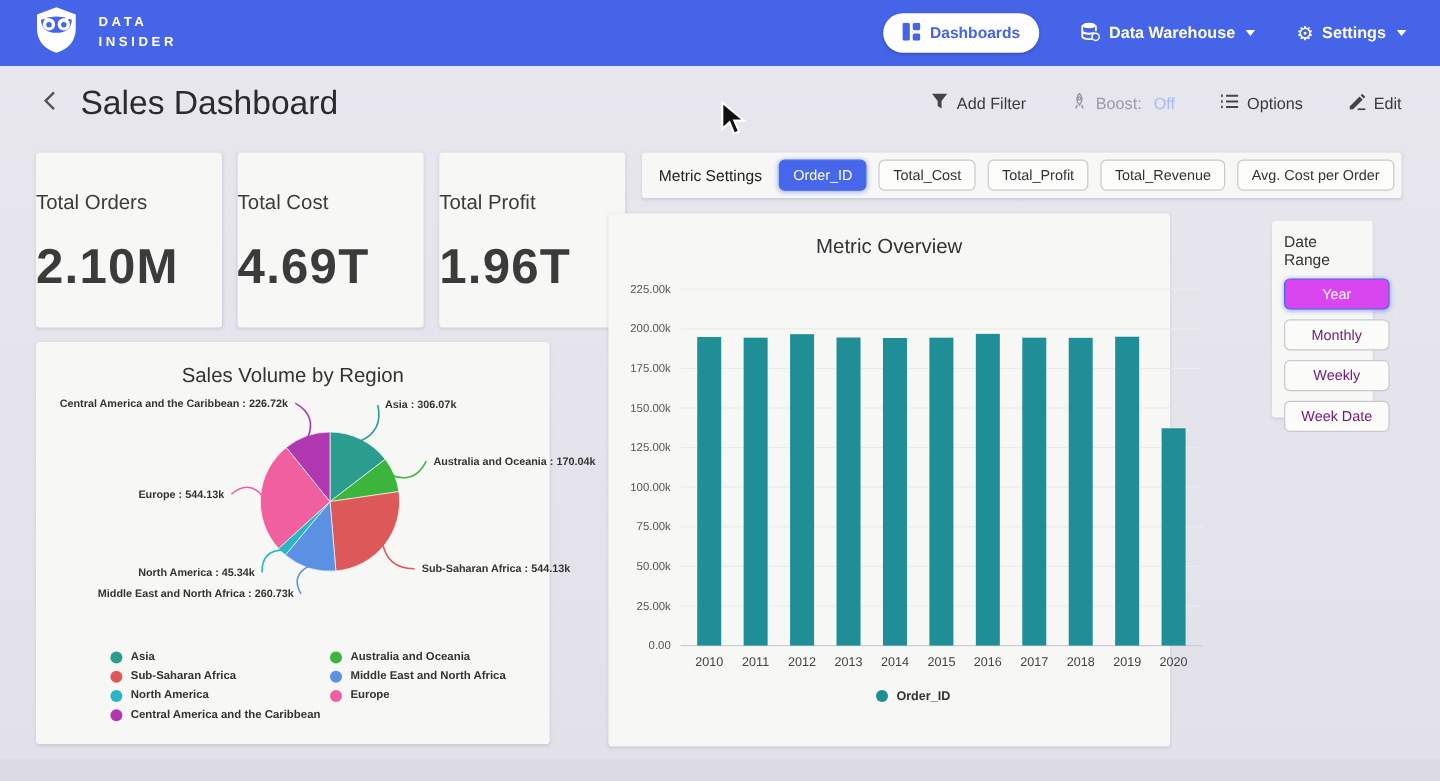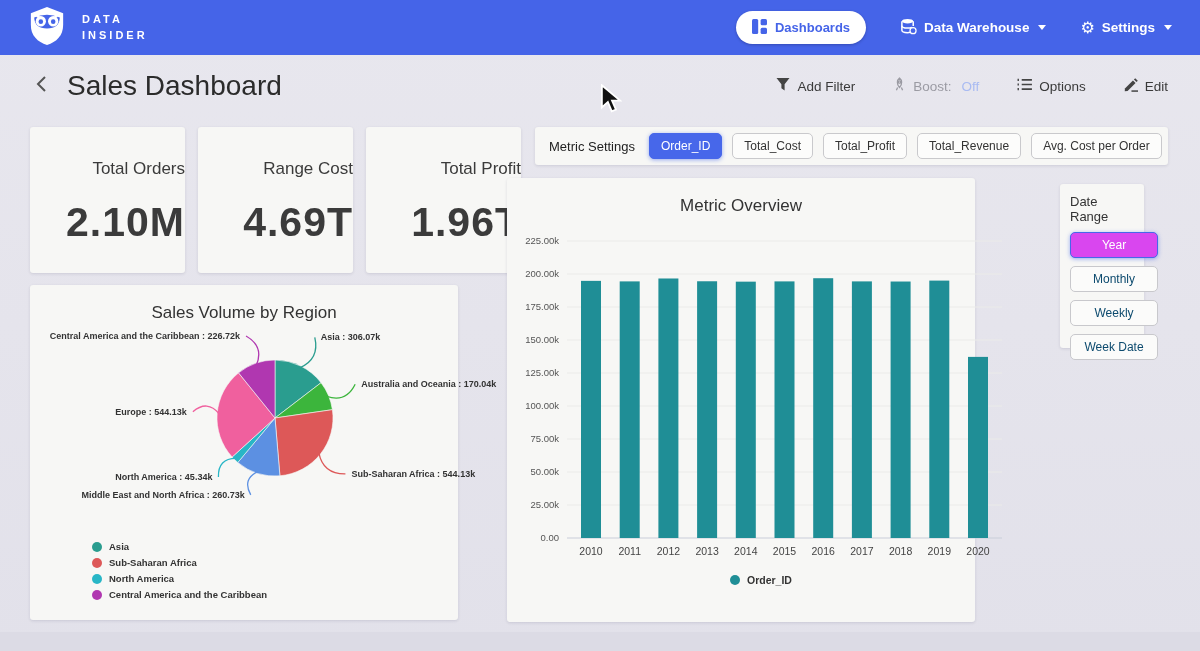--- a/index.html
+++ b/index.html
@@ -42,21 +42,21 @@
   .header-actions { margin-left:auto; display:flex; align-items:center; gap:38px; }
   .action-btn { background:none; border:none; display:flex; align-items:center; gap:7px; font-size:13.5px; color:#3a3a3a; cursor:pointer; }
   .action-btn svg { flex:none; }
   .boost-label { color:#9b9ba3; }
   .boost-state { color:#a9bbf2; margin-left:3px; }
   
   .card {
     position:absolute; background:#f7f7f5; border-radius:3px;
     box-shadow:0 1px 3px rgba(50,50,90,.14);
   }
-  .kpi-card { width:155px; height:146px; text-align:right; padding-top:32px; }
+  .kpi-card { width:155px; height:146px; text-align:left; padding-top:32px; }
   .kpi-label { font-size:17px; color:#3b3b3b; }
   .kpi-value { font-size:41px; font-weight:bold; color:#3b3b3b; margin-top:20px; letter-spacing:1px; }
   
   .metric-strip { left:535px; top:127px; width:633px; height:38px; display:flex; align-items:center; padding:0 14px; gap:10px; }
   .metric-label { font-size:13px; color:#222; margin-right:4px; white-space:nowrap; }
   .chip {
     border:1px solid #c9c9cc; background:#fcfcfb; color:#333; font-size:12px;
     border-radius:5px; height:26px; padding:0 11px; cursor:pointer; white-space:nowrap;
   }
   .chip.selected { background:#4767ea; border-color:#4767ea; color:#fff; box-shadow:0 1px 4px rgba(70,103,234,.55); }
@@ -69,21 +69,21 @@
   .legend-dot { width:10px; height:10px; border-radius:50%; flex:none; }
   .legend-name { font-size:9.5px; font-weight:bold; color:#333; white-space:nowrap; }
   
   .bar-card { left:507px; top:178px; width:468px; height:444px; }
   
   .date-card { left:1060px; top:184px; width:84px; height:164px; padding:10px; }
   .date-label { font-size:13px; color:#333; margin-bottom:8px; }
   .date-btn {
     display:block; width:88px; height:26px; margin-bottom:8px;
     border:1px solid #c8c8cc; border-radius:5px; background:#fbfbfa;
-    font-size:12px; color:#0c4a6e; cursor:pointer;
+    font-size:12px; color:#701a75; cursor:pointer;
   }
   .date-btn.selected { background:#d946ef; border-color:#4767ea; color:#fff; box-shadow:0 1px 4px rgba(70,103,234,.55); }
   
   .footer-strip { position:absolute; left:0; bottom:0; width:1200px; height:19px; background:#dcdbe5; }
   
   .mouse-cursor { position:absolute; left:600px; top:84px; pointer-events:none; z-index:50; }
 </style>
 </head>
 <body>
 
@@ -183,21 +183,21 @@
       <span>Edit</span>
     </button>
   </div>
 </div>
 
 <div class="card kpi-card" style="left:30px; top:127px;">
   <div class="kpi-label">Total Orders</div>
   <div class="kpi-value">2.10M</div>
 </div>
 <div class="card kpi-card" style="left:198px; top:127px;">
-  <div class="kpi-label">Range Cost</div>
+  <div class="kpi-label">Total Cost</div>
   <div class="kpi-value">4.69T</div>
 </div>
 <div class="card kpi-card" style="left:366px; top:127px;">
   <div class="kpi-label">Total Profit</div>
   <div class="kpi-value">1.96T</div>
 </div>
 
 <div class="card metric-strip">
   <span class="metric-label">Metric Settings</span>
   <button class="chip selected">Order_ID</button>
@@ -242,20 +242,34 @@
           <span class="legend-dot" style="background: rgb(221, 88, 88);"></span>
           <span class="legend-name">Sub-Saharan Africa</span>
         </div>
         <div class="legend-item">
           <span class="legend-dot" style="background: rgb(40, 182, 198);"></span>
           <span class="legend-name">North America</span>
         </div>
         <div class="legend-item">
           <span class="legend-dot" style="background: rgb(176, 55, 176);"></span>
           <span class="legend-name">Central America and the Caribbean</span>
+        </div>
+      </div>
+      <div class="legend-col">
+        <div class="legend-item">
+          <span class="legend-dot" style="background: rgb(60, 181, 60);"></span>
+          <span class="legend-name">Australia and Oceania</span>
+        </div>
+        <div class="legend-item">
+          <span class="legend-dot" style="background: rgb(92, 144, 226);"></span>
+          <span class="legend-name">Middle East and North Africa</span>
+        </div>
+        <div class="legend-item">
+          <span class="legend-dot" style="background: rgb(240, 96, 158);"></span>
+          <span class="legend-name">Europe</span>
         </div>
       </div>
     </div>
 </div>
 
 <div class="card bar-card">
   <div class="chart-title">Metric Overview</div>
   <svg id="bar-svg" width="510" height="399">
       <line x1="60" y1="322" x2="495" y2="322" stroke="#c9cdd9" stroke-width="1.2"></line>
       <text x="52" y="325" text-anchor="end" font-size="9.5px" fill="#555">0.00</text>

